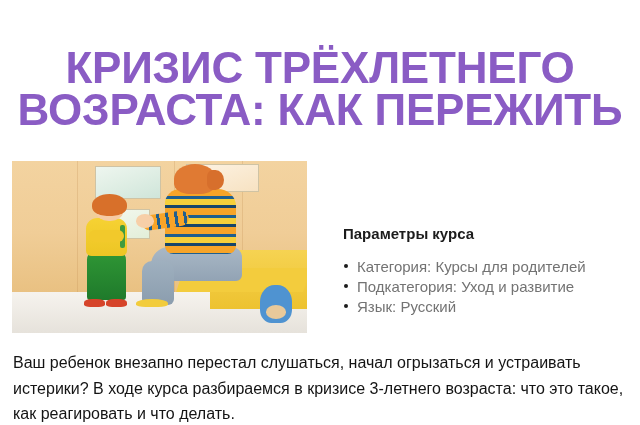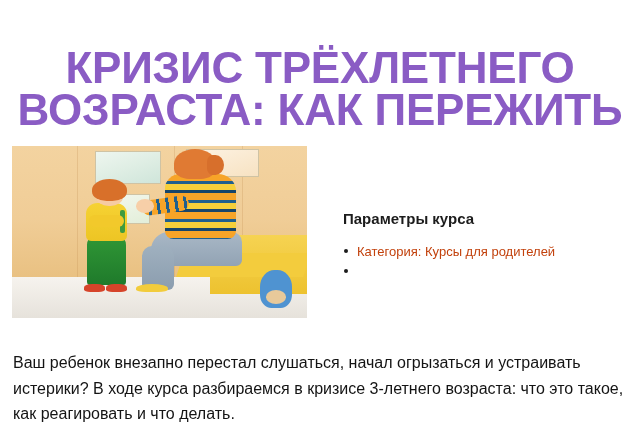--- a/index.html
+++ b/index.html
@@ -28,21 +28,21 @@
     font-size: 44px;
     line-height: 42px;
     letter-spacing: -0.2px;
     white-space: pre-line;
   }
 
   
   .content-row {
     position: absolute;
     left: 0;
-    top: 146px;
+    top: 161px;
     width: 640px;
     height: 175px;
   }
 
   .video-thumb {
     position: absolute;
     left: 12px;
     top: 0;
     width: 295px;
     height: 172px;
@@ -176,23 +176,23 @@
     line-height: 18px;
   }
   .params-list {
     list-style: none;
     margin: 0;
     padding: 0;
   }
   .params-list li {
     position: relative;
     padding-left: 14px;
-    font-size: 13px;
+    font-size: 15px;
     line-height: 20px;
-    color: #c2410c;
+    color: #737373;
   }
   .params-list li .bullet {
     position: absolute;
     left: 1px;
     top: 7px;
     width: 4px;
     height: 4px;
     background: #1c1c1c;
     border-radius: 50%;
   }
@@ -259,19 +259,24 @@
 
   <div class="params">
     <div class="params-heading">Параметры курса</div>
     <ul class="params-list">
       <li>
         <span class="bullet"></span>
         <span>Категория: Курсы для родителей</span>
       </li>
       <li>
         <span class="bullet"></span>
+        <span>Подкатегория: Уход и развитие</span>
+      </li>
+      <li>
+        <span class="bullet"></span>
+        <span>Язык: Русский</span>
       </li>
     </ul>
   </div>
 
 </div>
 
 <p class="description">Ваш ребенок внезапно перестал слушаться, начал огрызаться и устраивать истерики? В ходе курса разбираемся в кризисе 3-летнего возраста: что это такое, как реагировать и что делать.</p>
 
 </body></html>

